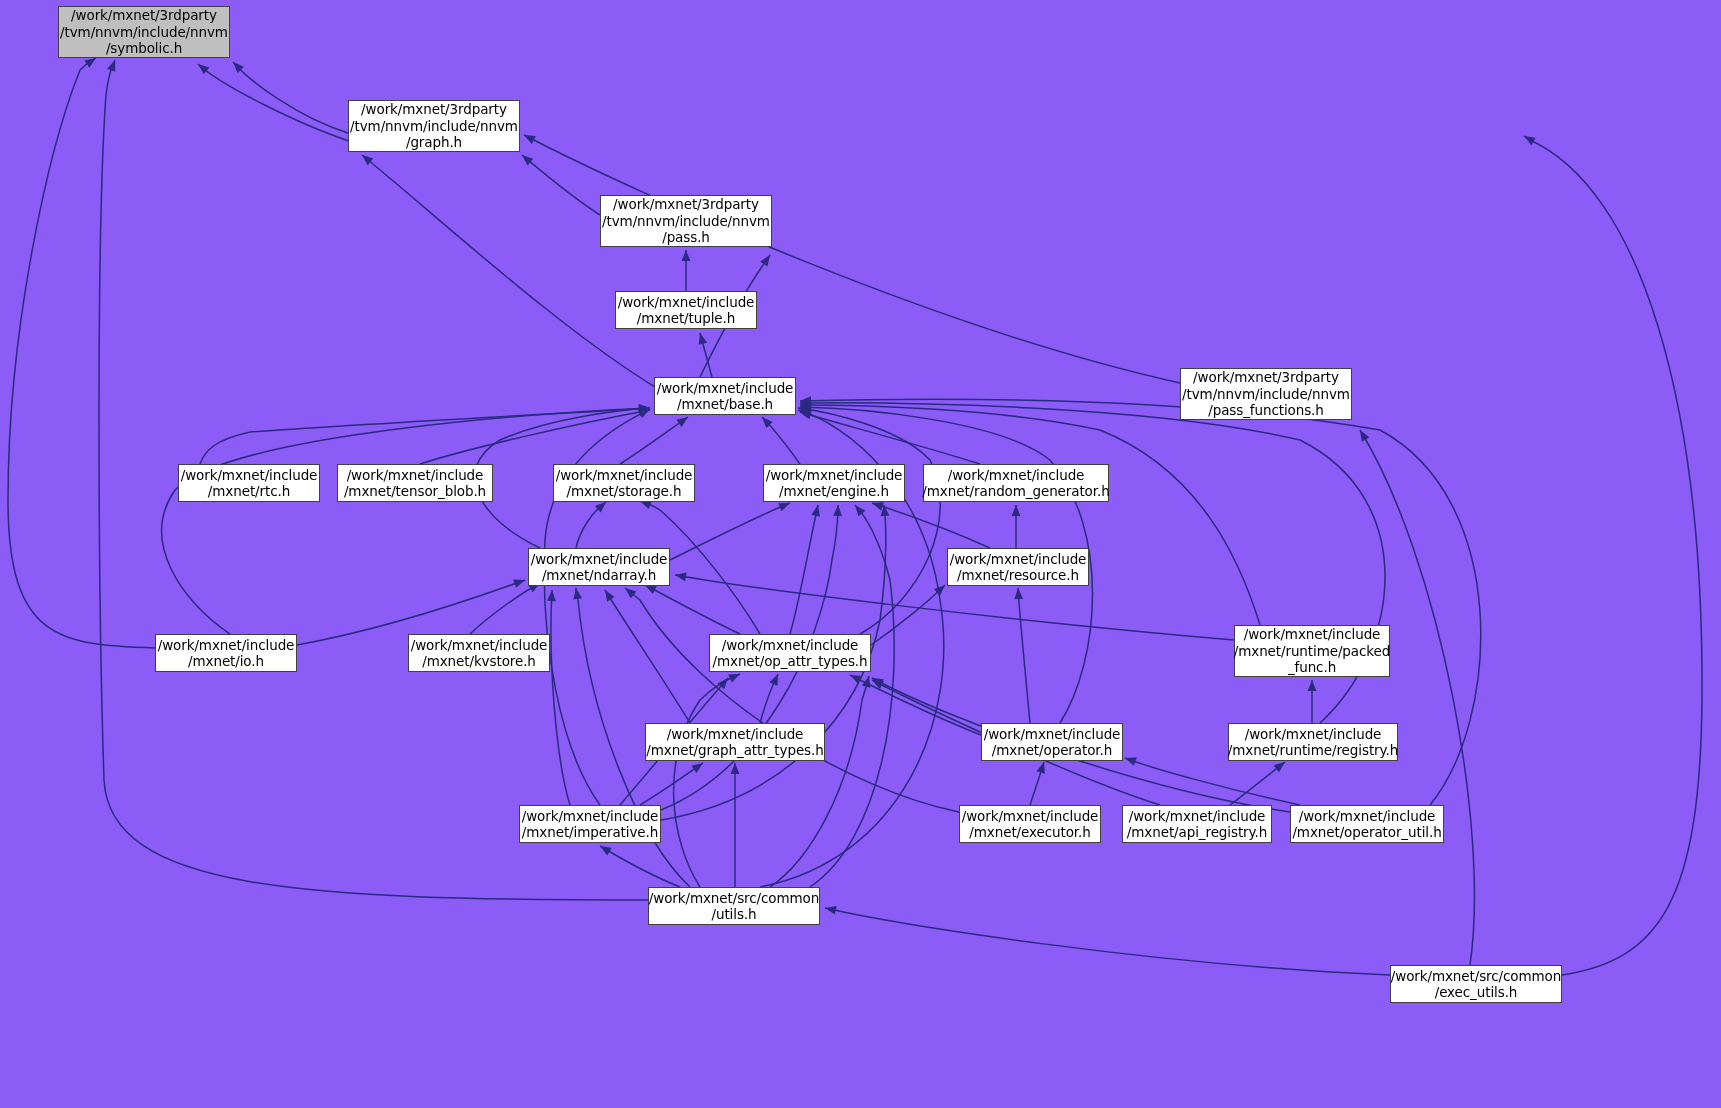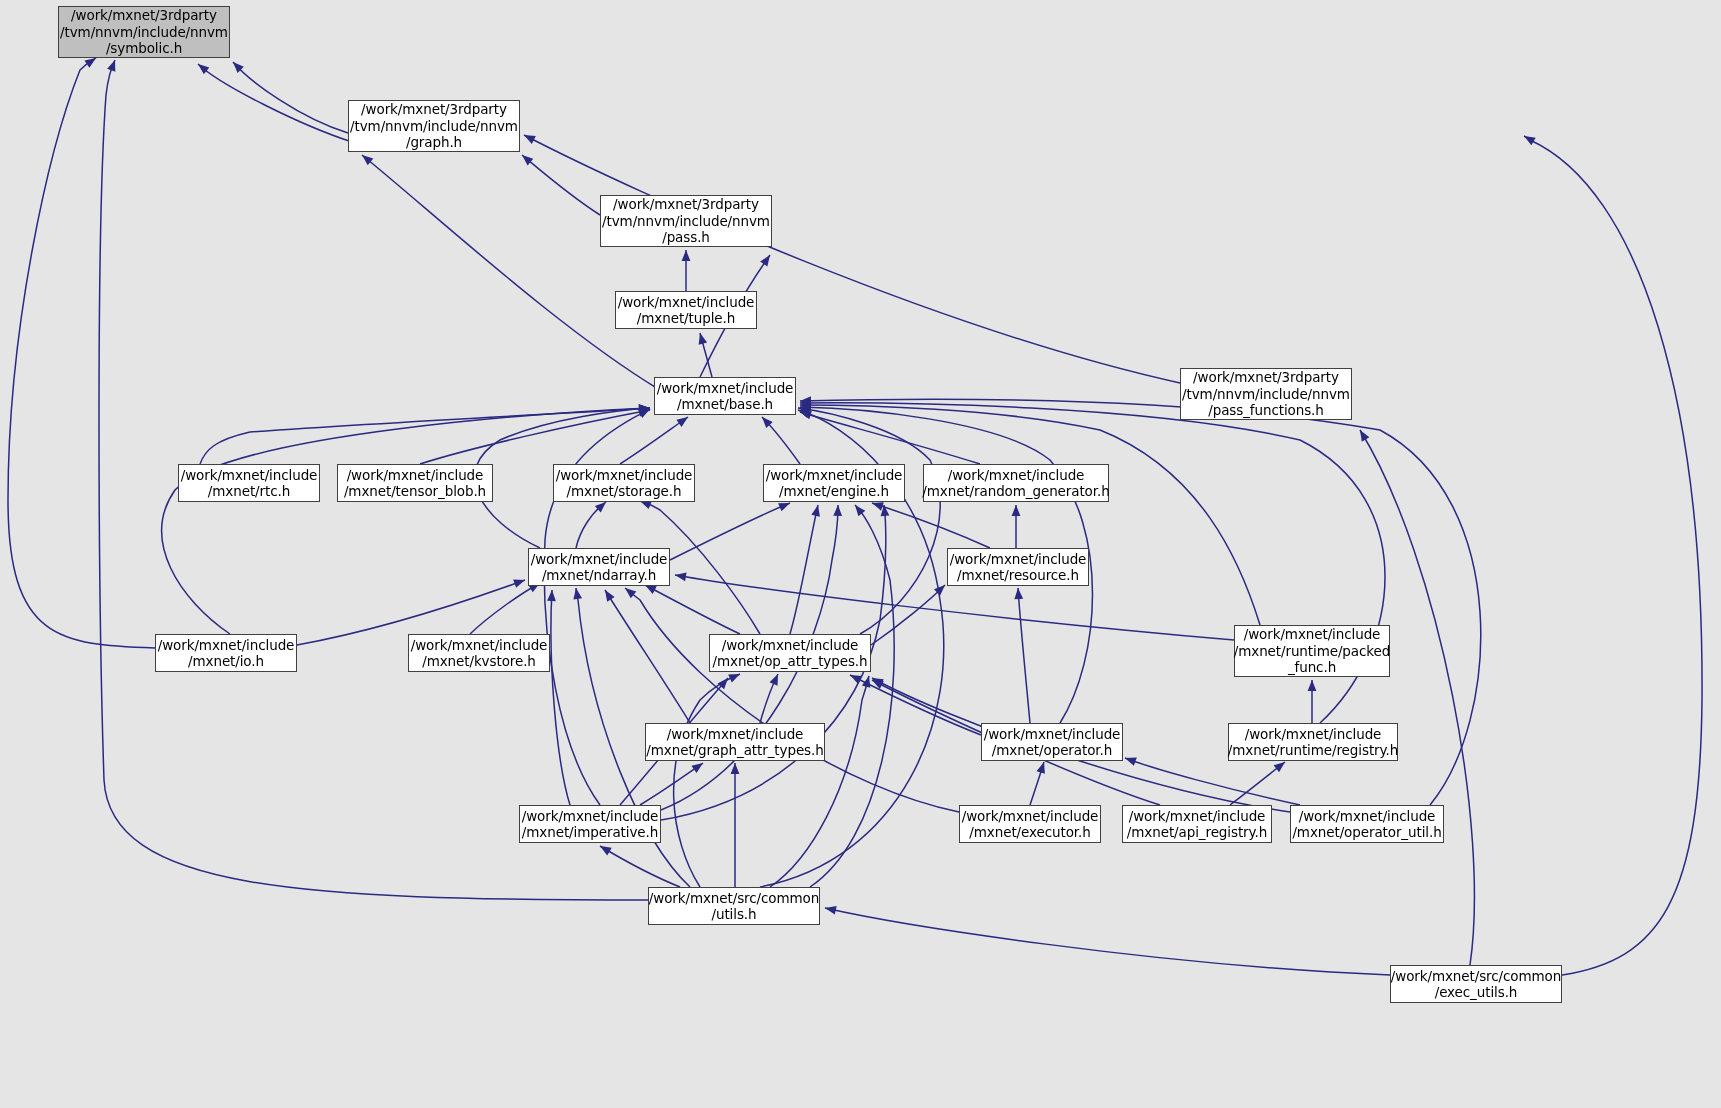--- a/index.html
+++ b/index.html
@@ -1,21 +1,21 @@
 <!DOCTYPE html>
 <html><head>
 <meta charset="utf-8">
 <title>Include dependency graph</title>
 <style>
   html,body{margin:0;padding:0;background:#ffffff;}
   #graph-root{
     position:relative;
     width:1721px;
     height:1108px;
-    background:#e5e5e5;
+    background:#8b5cf6;
     font-family:"DejaVu Sans","Liberation Sans",sans-serif;
     overflow:hidden;
   }
   svg#edges{
     position:absolute;
     left:0; top:0;
     width:1721px;
     height:1108px;
     pointer-events:none;
   }

